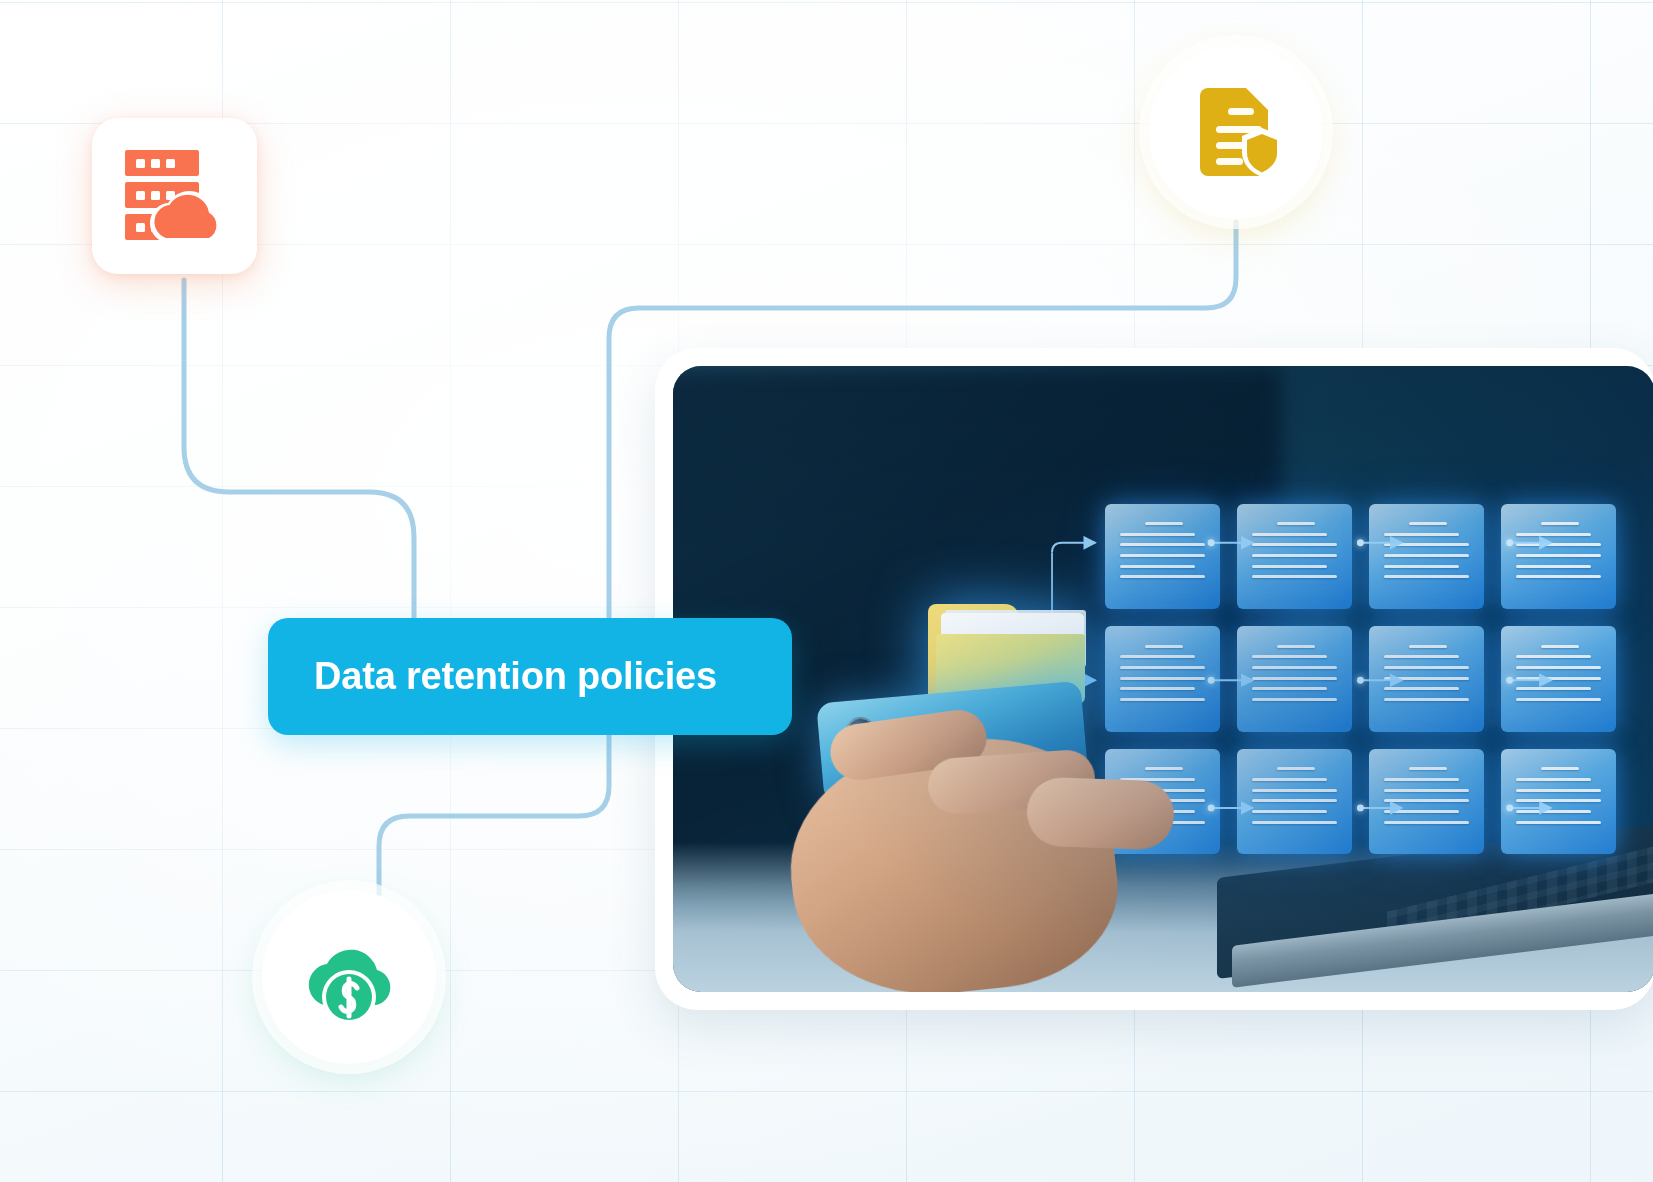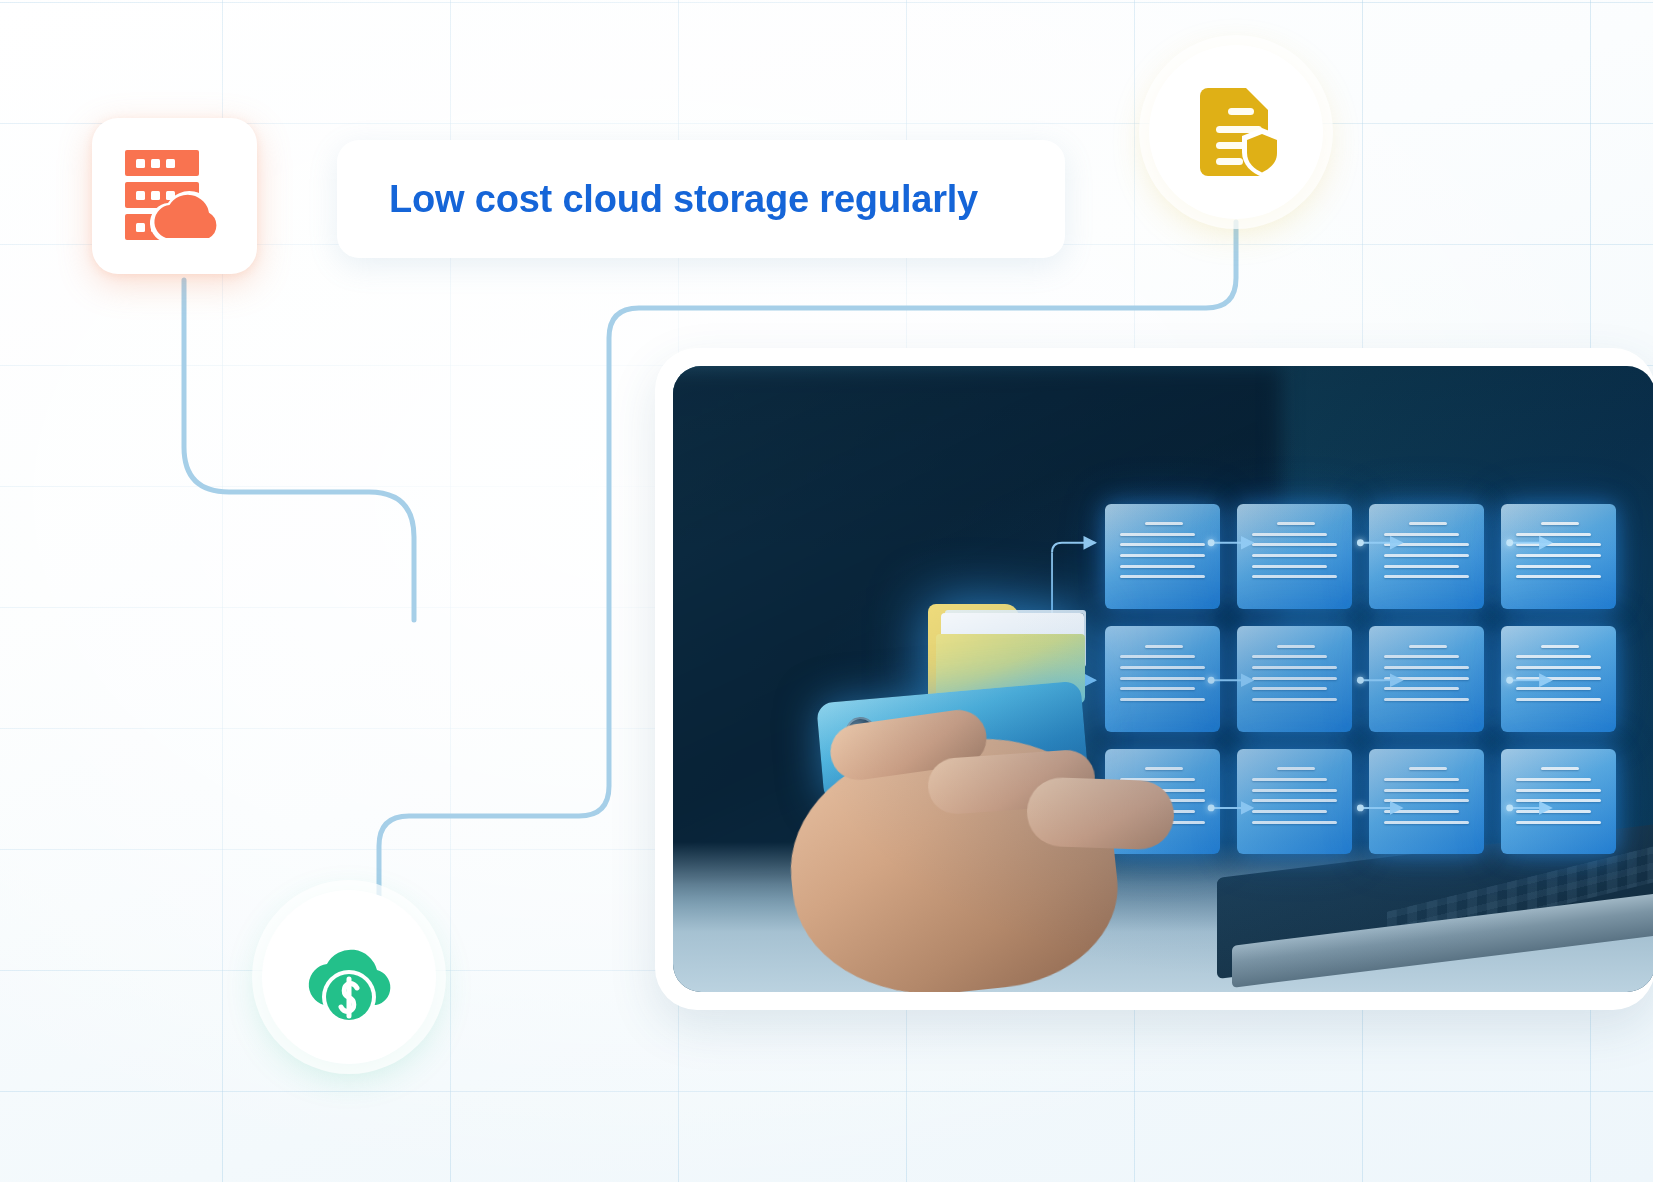--- a/index.html
+++ b/index.html
@@ -498,24 +498,24 @@
       </div>
       <div class="hand"></div>
       <div class="finger f1"></div>
       <div class="finger f2"></div>
       <div class="finger f3"></div>
 
       <div class="photo-vignette"></div>
     </div>
   </div>
 
-  <div class="label-pill" id="label-low-cost">
-    <span class="txt">Low cost cloud storage regularly</span>
+
+  <div class="label-pill" id="label-retention">
+    <span class="txt">Data retention policies</span>
   </div>
-
 
   <div class="node-card" id="server-node">
     <svg width="112" height="104" viewBox="0 0 112 104">
       <g fill="#f97350">
         <rect x="6" y="6" width="74" height="26" rx="2"></rect>
         <rect x="6" y="38" width="74" height="26" rx="2"></rect>
         <rect x="6" y="70" width="74" height="26" rx="2"></rect>
       </g>
       <g fill="#ffffff">
         <rect x="17" y="15" width="9" height="9" rx="1.5"></rect>

